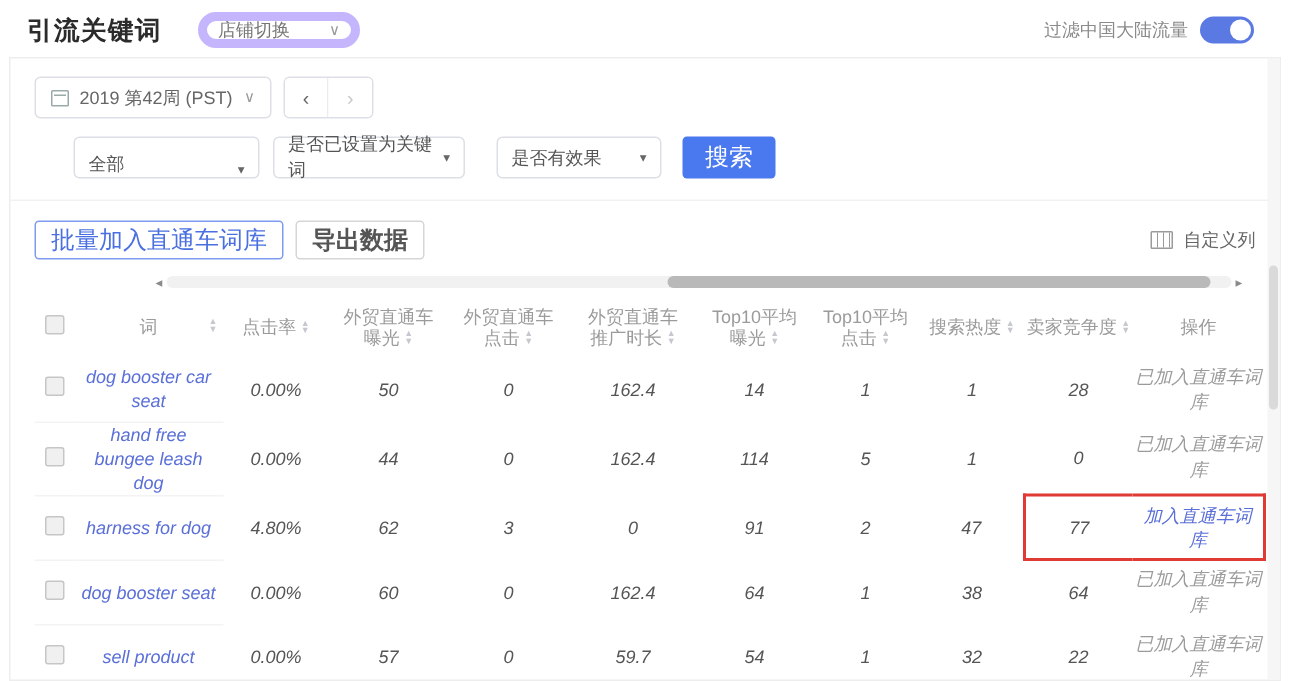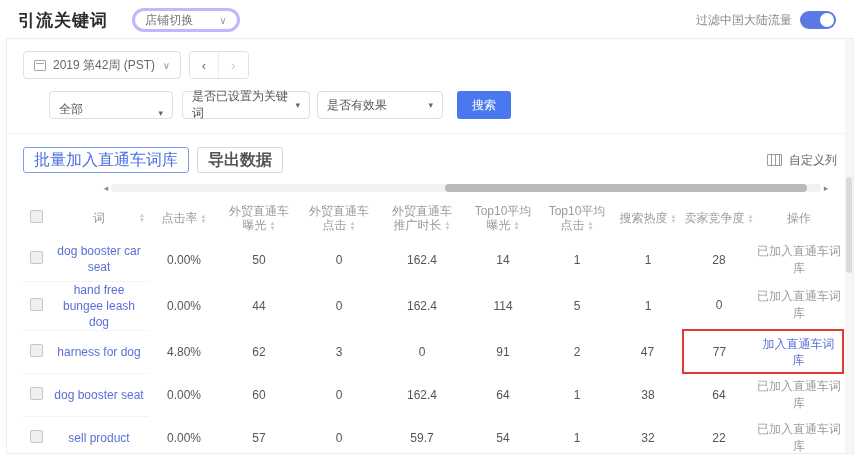--- a/index.html
+++ b/index.html
@@ -3,21 +3,21 @@
 <meta charset="utf-8">
 <style>
   * { margin:0; padding:0; box-sizing:border-box; }
   body { background:#fff; font-family:"Liberation Sans", sans-serif; }
   .page { position:relative; width:860px; height:454px; background:#fff; overflow:hidden; }
 
   
   .top-bar { display:flex; align-items:center; height:34px; padding:6px 24px 0 18px; }
   .page-title { font-size:17px; font-weight:bold; color:#2b2b2b; letter-spacing:1px; }
   .shop-pill { margin-left:24px; display:inline-flex; align-items:center; justify-content:center; gap:26px;
-    width:108px; height:24px; border:3px solid #c4b5fd; border-radius:13px; font-size:12px; color:#777; cursor:pointer; background:#fff;text-align:center; }
+    width:108px; height:24px; border:6px solid #c4b5fd; border-radius:13px; font-size:12px; color:#777; cursor:pointer; background:#fff;text-align:center; }
   .shop-pill .caret { font-size:10px; color:#999; }
   .spacer { flex:1; }
   .traffic-label { font-size:12px; color:#8a8a8a; margin-right:8px; }
   .toggle { position:relative; width:36px; height:18px; border-radius:9px; }
   .toggle .knob { position:absolute; top:2px; right:2px; width:14px; height:14px; border-radius:50%; background:#fff; }
 
   
   .card { position:absolute; left:6px; right:6px; top:38px; bottom:0; border:1px solid #ededed; background:#fff; }
 
   .section { padding:0 16px; }
@@ -35,22 +35,22 @@
   .filter-row { display:flex; align-items:center; margin-top:12px; padding-bottom:14px; }
   .filters-wrap { border-bottom:1px solid #f1f1f1; }
   .text-input { width:180px; height:28px; border:1px solid #dcdfe6; border-radius:4px; padding:0 9px; font-size:12px; color:#555;
     font-family:"Liberation Sans", sans-serif; }
   .text-input::placeholder { color:#bfbfbf; }
   .select { display:inline-flex; align-items:center; height:28px; border:1px solid #dcdfe6; border-radius:4px;
     padding:0 9px; font-size:12px; color:#555; cursor:pointer; background:#fff; }
   .select .caret { margin-left:auto; font-size:9px; color:#666; }
   .sel-1 { width:124px; margin-left:26px;align-items:flex-end; }
   .sel-2 { width:128px; margin-left:9px; }
-  .sel-3 { width:126px; margin-left:7px; }
-  .search-btn { margin-left:14px; height:28px; padding:0 15px; border:none; border-radius:3px; color:#fff; font-size:12px; cursor:pointer;
+  .sel-3 { width:110px; margin-left:21px; }
+  .search-btn { margin-left:14px; height:28px; padding:0 15px; border:none; border-radius:3px; color:#fff; font-size:16px; cursor:pointer;
     font-family:"Liberation Sans", sans-serif; }
 
   .toolbar-row { display:flex; align-items:center; margin-top:13px; }
   .btn-outline { height:26px; padding:0 10px; border-radius:3px; font-size:16px; cursor:pointer; background:#fff;
     font-family:"Liberation Sans", sans-serif; }
   .btn-batch { border:1px solid #7f9bee; color:#4a6fe0; }
   .btn-export { border:1px solid #d6d6d6; color:#555; margin-left:8px;font-weight:bold; }
   .customize { margin-left:auto; display:inline-flex; align-items:center; gap:7px; font-size:12px; color:#666; cursor:pointer; }
   .cols-icon { width:15px; height:12px; border:1px solid #9a9a9a; border-radius:1px;
     background:repeating-linear-gradient(90deg, transparent 0 3px, #9a9a9a 3px 4px); }
@@ -58,21 +58,21 @@
   
   .table-wrap { position:relative; margin-top:10px; padding:0 16px; }
   .hscroll { display:flex; align-items:center; height:10px; margin:0 6px 5px 78px; }
   .hscroll .arr { font-size:9px; color:#8a8a8a; line-height:10px; width:10px; text-align:center; cursor:pointer; }
   .hscroll .track { flex:1; height:8px; background:#f1f1f1; border-radius:4px; position:relative; }
   .hscroll .thumb { position:absolute; left:47%; width:51%; top:0; height:8px; background:#b9b9b9; border-radius:4px; cursor:pointer; }
 
   table { border-collapse:collapse; table-layout:fixed; width:820px; }
   th, td { font-size:12px; text-align:center; vertical-align:middle; overflow:hidden; }
   thead tr { height:40px; }
-  tbody tr { height:43px; }
+  tbody tr { height:43px;font-style:italic; }
   th { color:#9b9b9b; font-weight:normal; }
   td { color:#555; }
   .th-label { white-space:pre-line; line-height:14px; }
   th { position:relative; }
   .sort { display:inline-flex; flex-direction:column; vertical-align:middle; margin-left:3px; cursor:pointer; }
   .sort i { font-style:normal; font-size:6px; line-height:5px; color:#c5c8ce; }
   .col-word .sort { position:absolute; right:4px; top:50%; transform:translateY(-50%); }
   .checkbox { display:inline-block; width:13px; height:13px; border:1px solid #c6c6c6; border-radius:2px; background:#f0f0f0; cursor:pointer; }
   .kw-link { color:#5a6fd8; cursor:pointer; line-height:16px; display:inline-block; padding:0 4px; }
   .action-text { color:#9b9b9b; }

